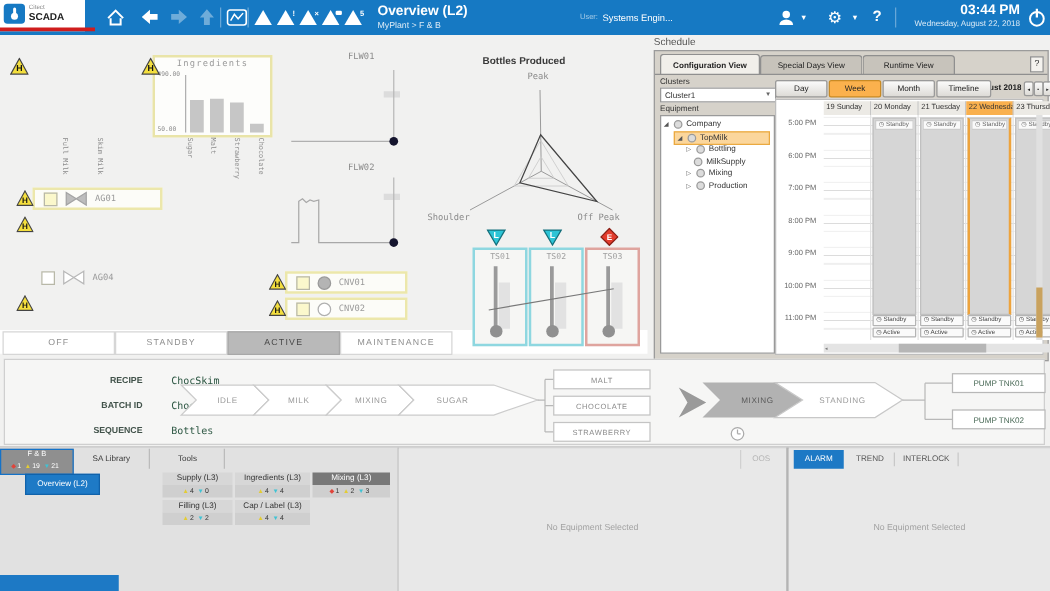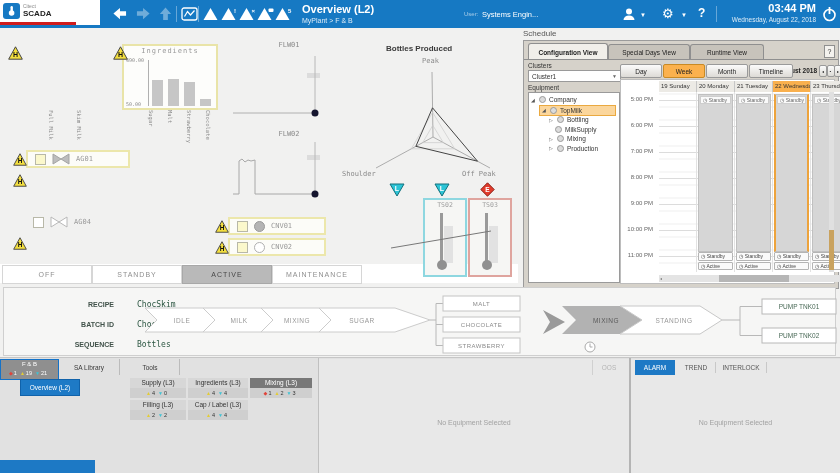--- a/index.html
+++ b/index.html
@@ -3,21 +3,21 @@
 <meta charset="utf-8">
 <style>
   html,body{margin:0;padding:0;background:#888}
   .screen{position:relative;width:840px;height:473px;background:#f1f1f0;overflow:hidden;
           font-family:"Liberation Sans",sans-serif;-webkit-font-smoothing:antialiased}
   .a{position:absolute}
   .mono{font-family:"DejaVu Sans Mono","Liberation Mono",monospace}
   .ctr{display:flex;align-items:center;justify-content:center}
   
   .hdr{left:0;top:0;width:840px;height:28px;background:#1679c3}
-  .logo{left:0;top:0;width:100px;height:25px;background:#fff}
+  .logo{left:0;top:0;width:68px;height:25px;background:#fff}
   .logo-red{left:0;top:22px;width:76px;height:3px;background:#cf1d1d}
   .logo-hand{left:3px;top:3px;width:17px;height:16px;background:#1679c3;border-radius:3px}
   .hico{color:#fff;cursor:pointer}
   .dim{opacity:.38}
   .hdiv{width:1px;height:16px;background:rgba(255,255,255,.35);top:6px}
   .htitle{color:#fff;font-size:11px;font-weight:bold}
   .hcrumb{color:rgba(255,255,255,.85);font-size:7px}
   .tri{fill:#fff}
   .badge{fill:#fff;font-size:6px;font-weight:bold}
   
@@ -325,20 +325,26 @@
         <path d="M1,1 H15 L8,13 Z" fill="#2cc4d6" stroke="#14707c"></path>
         <text x="8" y="7.5" font-size="7" font-weight="bold" text-anchor="middle" fill="#fff">L</text>
       </svg>
   </div>
   <div class="a" style="left:480px;top:182px">
     <svg width="15" height="15" viewBox="0 0 15 15">
         <path d="M7.5,0.8 L14.2,7.5 L7.5,14.2 L0.8,7.5 Z" fill="#e23b2c" stroke="#8a1f16"></path>
         <text x="7.5" y="10" font-size="6.5" font-weight="bold" text-anchor="middle" fill="#fff">E</text>
       </svg>
   </div>
+  <div class="a tank" style="left:378px;top:198px;border-color:#8ed7e0">
+    <div class="tklabel mono">TS01</div>
+    <div class="tkbar"></div>
+    <div class="tkstem"></div>
+    <div class="tkbulb"></div>
+  </div>
   <div class="a tank" style="left:423px;top:198px;border-color:#8ed7e0">
     <div class="tklabel mono">TS02</div>
     <div class="tkbar"></div>
     <div class="tkstem"></div>
     <div class="tkbulb"></div>
   </div>
   <div class="a tank" style="left:468px;top:198px;border-color:#dfa49e">
     <div class="tklabel mono">TS03</div>
     <div class="tkbar"></div>
     <div class="tkstem"></div>

